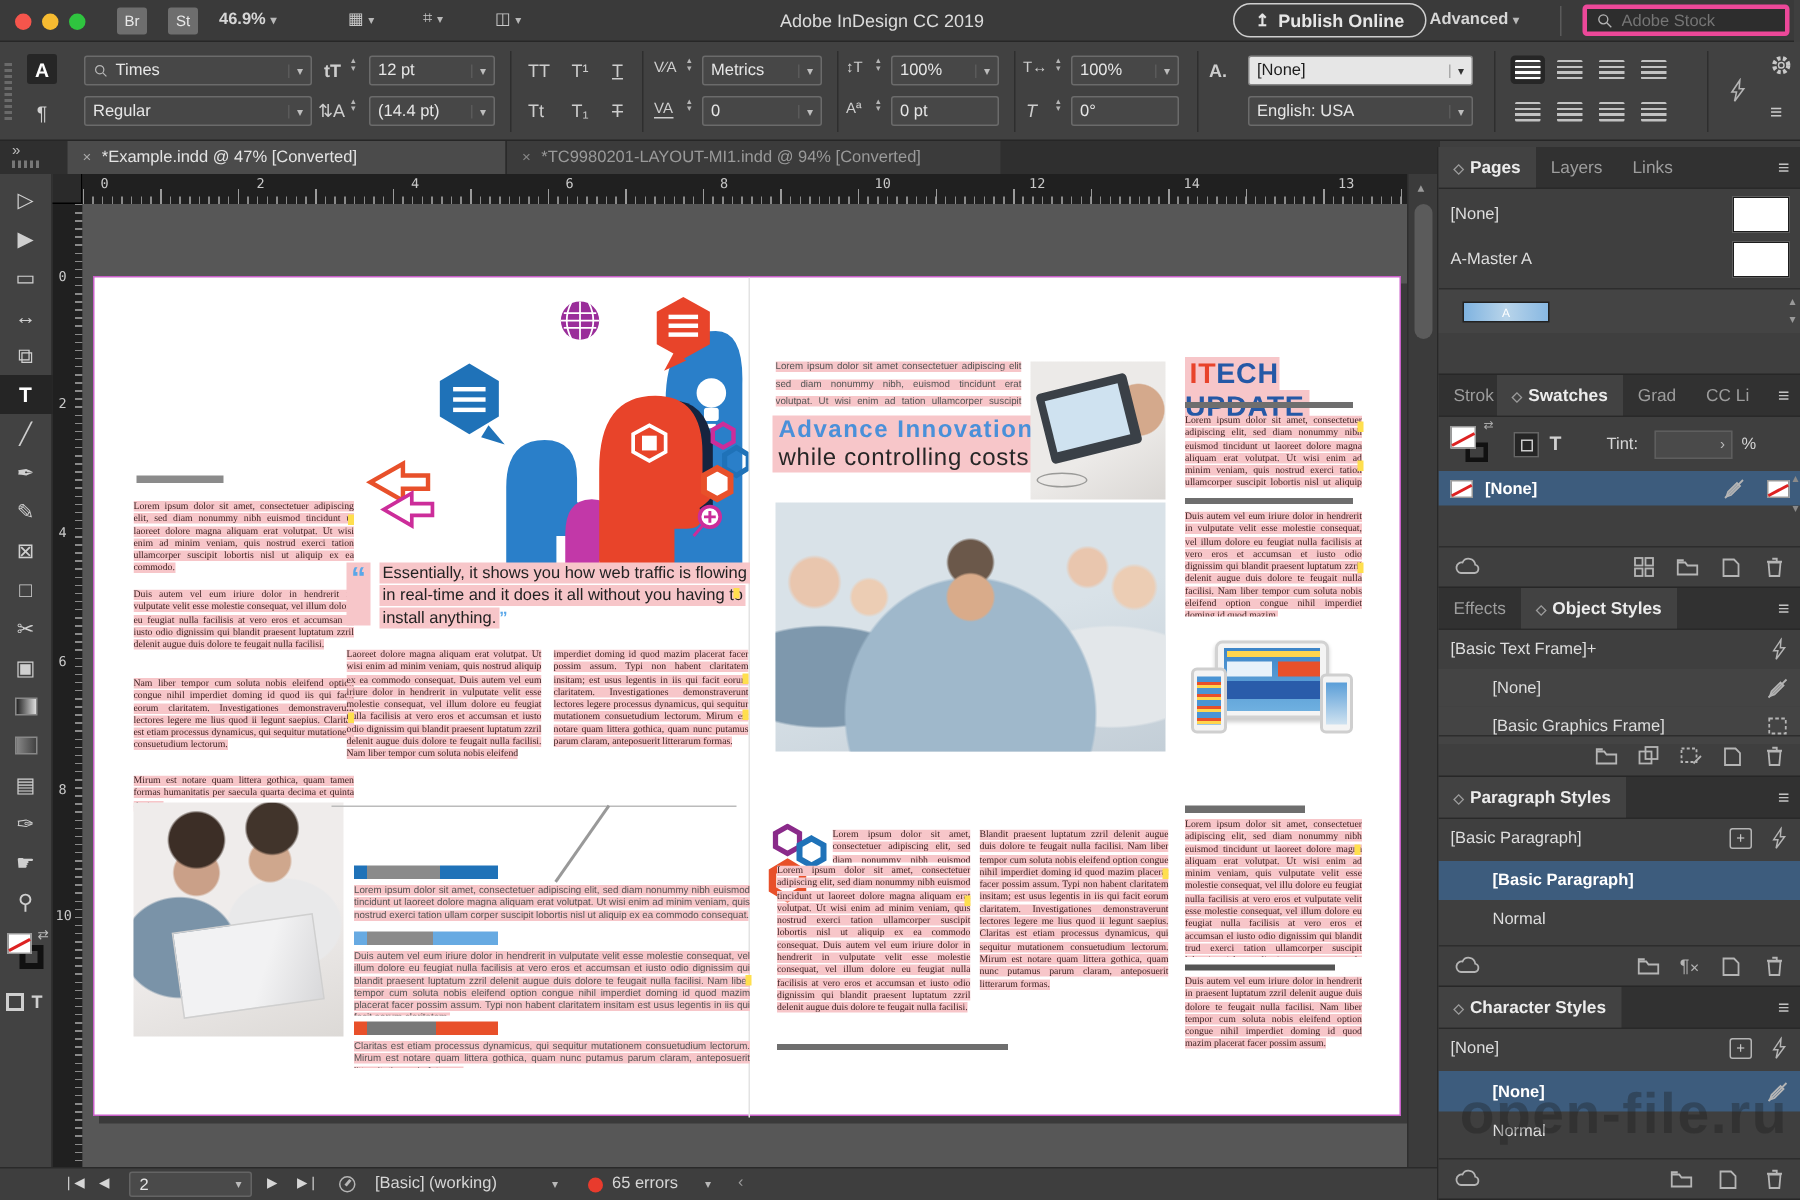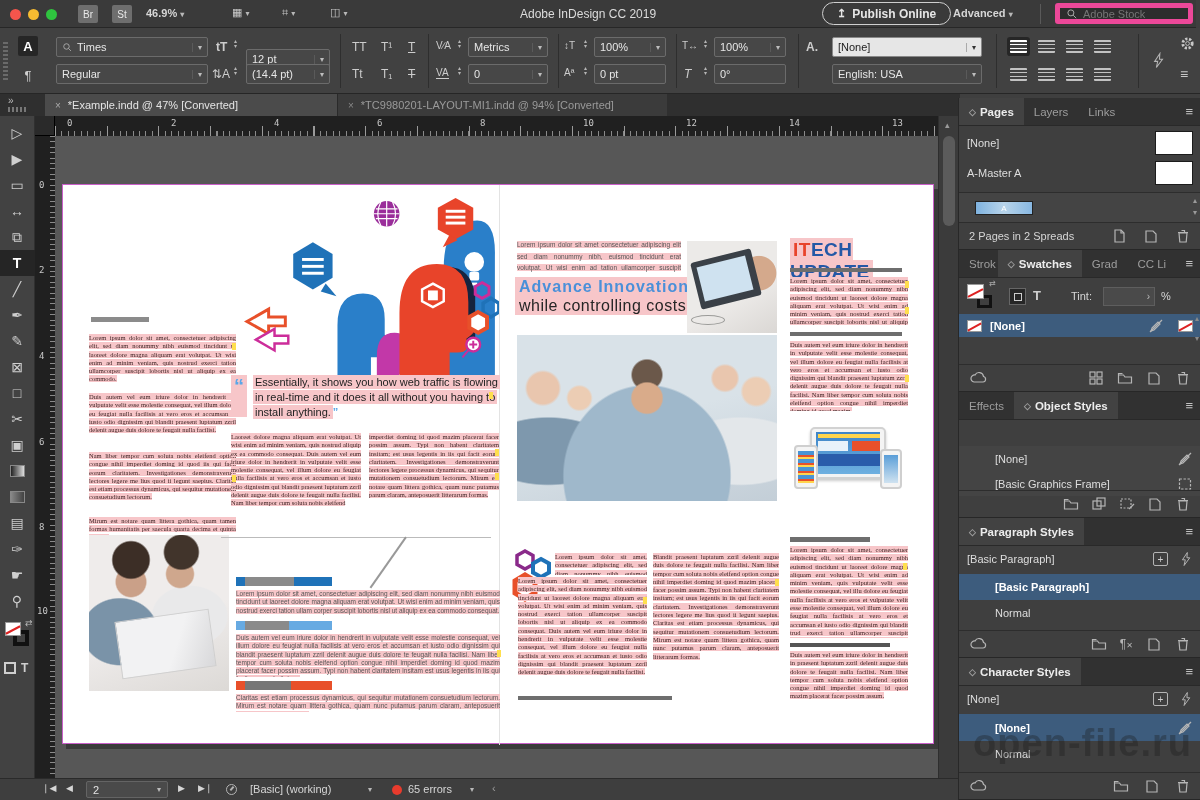--- a/index.html
+++ b/index.html
@@ -58,21 +58,21 @@
   <div class="abs tx" style="left:232px;top:6px;color:#c8c8c8">▦ <span class="chev">▾</span></div>
   <div class="abs tx" style="left:282px;top:6px;color:#c8c8c8">⌗ <span class="chev">▾</span></div>
   <div class="abs tx" style="left:330px;top:6px;color:#c8c8c8">◫ <span class="chev">▾</span></div>
   <div class="abs tx" style="left:520px;top:7px;font-size:12px;color:#dcdcdc">Adobe InDesign CC 2019</div>
   <div class="abs" style="left:822px;top:2px;height:23px;border:1px solid #cfcfcf;border-radius:12px;display:flex;align-items:center;padding:0 14px;gap:6px;color:#e6e6e6;font-size:12px;font-weight:bold">
       <span style="font-size:11px">↥</span>
       <span>Publish Online</span>
     </div>
   <div class="abs tx" style="left:953px;top:7px;font-weight:bold"><span>Advanced</span> <span class="chev">▾</span></div>
   <div class="sep" style="left:1040px;top:4px;height:20px;background:#5a5a5a"></div>
-  <div class="abs" style="left:1055px;top:3px;width:138px;height:21px;background:#2d2d2d;border:5px solid #ec4899;border-radius:3px;display:flex;align-items:center;padding:0 6px;gap:5px">
+  <div class="abs" style="left:1055px;top:3px;width:138px;height:21px;background:#2d2d2d;border:3px solid #ec4899;border-radius:3px;display:flex;align-items:center;padding:0 6px;gap:5px">
     <svg class="mi" viewBox="0 0 16 16" style="width:12px;height:12px">
         <circle cx="6.5" cy="6.5" r="4"></circle>
         <path d="M9.6 9.6 L13.6 13.6"></path>
       </svg>
     <input style="background: transparent; border: none; outline: none; color: rgb(187, 187, 187); font-size: 11px; width: 100px; font-family: &quot;Liberation Sans&quot;, sans-serif;" placeholder="Adobe Stock">
   </div>
 </div>
 
 <div class="abs" style="left:0;top:28px;width:1200px;height:66px;background:#414141;border-bottom:1px solid #262626">
   <div class="abs" style="left:3px;top:14px;width:5px;height:38px;background:repeating-linear-gradient(to bottom,#6a6a6a 0 2px,transparent 2px 4px)"></div>
@@ -90,21 +90,21 @@
   <div class="fld" style="left:56px;top:36px;width:152px">
       <span>Regular</span>
       <span class="cv">▾</span>
     </div>
 
   <div class="ticon" style="left:216px;top:12px;font-weight:bold">tT</div>
   <div class="stp" style="left:234px;top:11px">
       <span>▴</span>
       <span>▾</span>
     </div>
-  <div class="fld" style="left:246px;top:21px;width:84px">
+  <div class="fld" style="left:246px;top:9px;width:84px">
       <span>12 pt</span>
       <span class="cv">▾</span>
     </div>
   <div class="ticon" style="left:212px;top:39px">⇅A</div>
   <div class="stp" style="left:234px;top:38px">
       <span>▴</span>
       <span>▾</span>
     </div>
   <div class="fld" style="left:246px;top:36px;width:84px">
       <span>(14.4 pt)</span>
@@ -495,33 +495,20 @@
         <span style="margin-left:auto;width:38px;height:24px;background:#fff;border:1px solid #1c1c1c"></span>
       </div>
     <div class="prow" style="top:62px">
         <span>A-Master A</span>
         <span style="margin-left:auto;width:38px;height:24px;background:#fff;border:1px solid #1c1c1c"></span>
       </div>
     <div class="abs" style="left:0;top:94px;right:0;height:30px;background:#444;border-top:1px solid #2d2d2d">
       <div style="position:absolute;left:16px;top:8px;width:58px;height:14px;background:linear-gradient(90deg,#7fb3e0,#b8d4ea 50%,#88b8e2);border:1px solid #222;color:#fff;font-size:8px;display:flex;align-items:center;justify-content:center">A</div>
       <div class="abs" style="right:4px;top:2px;color:#9a9a9a;font-size:8px;line-height:12px">▴<br>▾</div>
     </div>
-    <div class="pfoot">
-      <span class="tx" style="font-size:11px">2 Pages in 2 Spreads</span>
-      <svg class="mi" viewBox="0 0 16 16" style="margin-left:auto">
-          <path d="M4 2 h6 l3 3 v9 H4 z"></path>
-          <path d="M10 2 v3 h3"></path>
-        </svg>
-      <svg class="mi" viewBox="0 0 16 16">
-          <path d="M3 3 h7 l3 3 v8 H3 z" fill="#9a9a9a" stroke="none"></path>
-        </svg>
-      <svg class="mi" viewBox="0 0 16 16">
-          <path d="M4 5 h8 l-.8 9 H4.8 z M3 4.5 h10 M6.5 2.5 h3 v2"></path>
-        </svg>
-    </div>
   </div>
 
   <div class="panel" style="top:152px;height:142px">
     <div class="ptabs">
       <div class="ptab" style="padding-right:2px">Strok</div>
       <div class="ptab on">
           <span class="dim" style="margin-right:4px;font-size:9px">◇</span>
           <span>Swatches</span>
         </div>
       <div class="ptab">Grad</div>
@@ -574,20 +561,26 @@
 
   <div class="panel" style="top:294px;height:126px">
     <div class="ptabs">
       <div class="ptab">Effects</div>
       <div class="ptab on">
           <span class="dim" style="margin-right:4px;font-size:9px">◇</span>
           <span>Object Styles</span>
         </div>
       <div class="pmenu">≡</div>
     </div>
+    <div class="prow" style="top:30px;height:22px">
+        <span>[Basic Text Frame]+</span>
+      <svg class="mi" viewBox="0 0 16 18" style="margin-left:auto;width:13px">
+          <path d="M9 1 L3 10 H6.5 L5 17 L12 7.5 H8.5 Z" fill="#b5b5b5" stroke="none"></path>
+        </svg>
+    </div>
     <div class="prow" style="top:54px;height:25px;padding-left:36px;background:#444">
         <span>[None]</span>
       <svg class="mi" viewBox="0 0 16 16" style="margin-left:auto">
           <path d="M4 10 l6-6 2 2 -6 6 -3 1 z"></path>
           <path d="M2 14 L14 2"></path>
         </svg>
     </div>
     <div class="prow" style="top:79px;height:25px;padding-left:36px;background:#444">
         <span>[Basic Graphics Frame]</span>
       <svg class="mi" viewBox="0 0 16 16" style="margin-left:auto">

